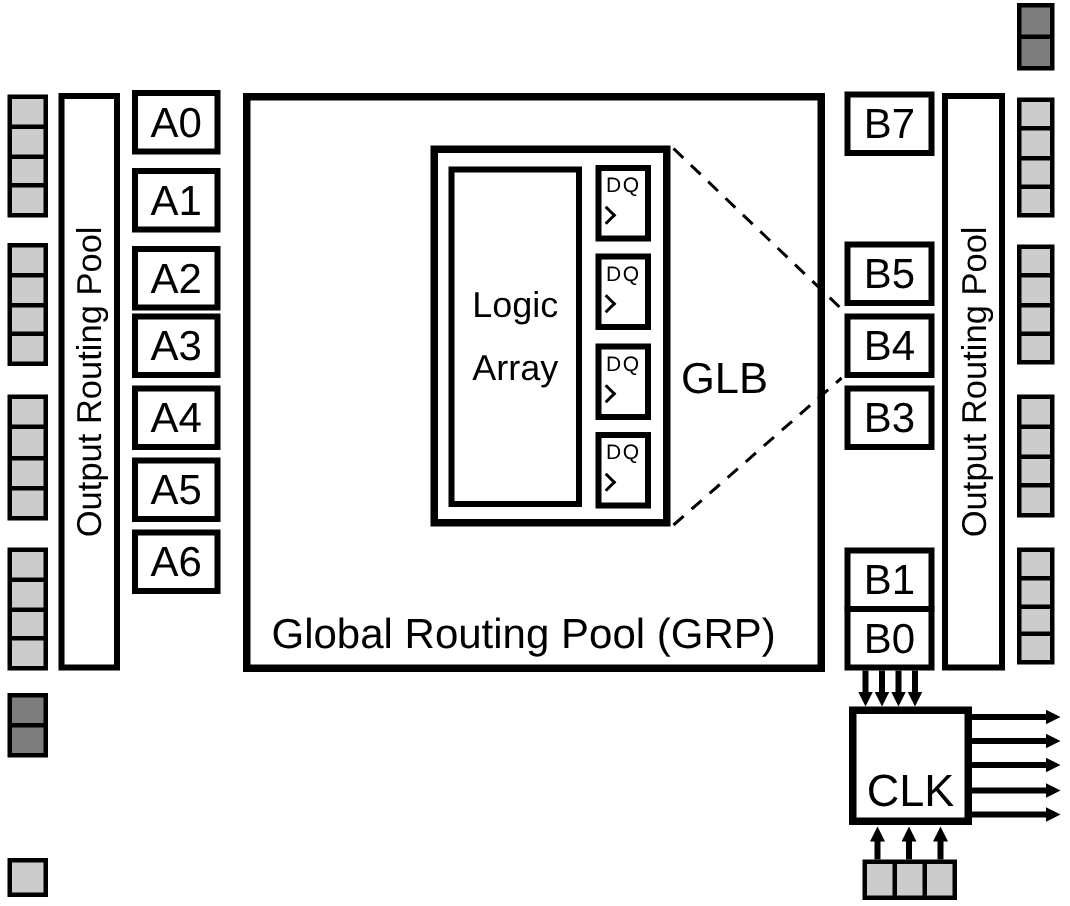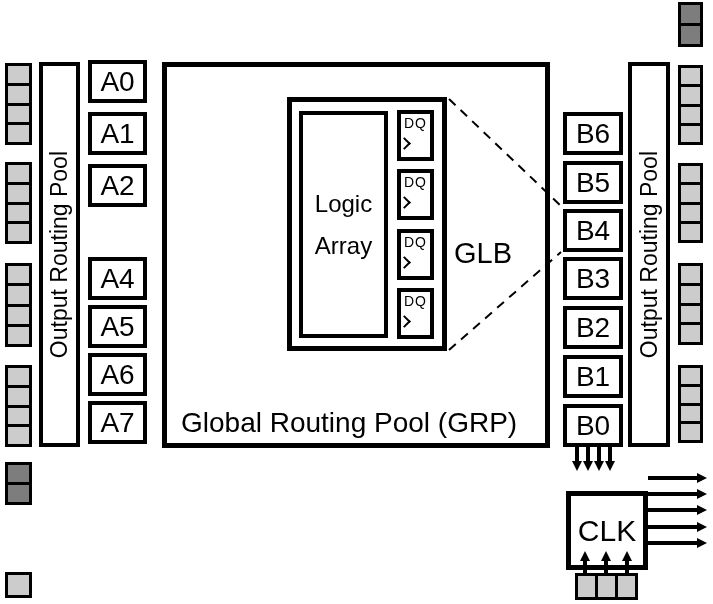--- a/index.html
+++ b/index.html
@@ -39,21 +39,21 @@
   .ff{position:absolute;left:397px;width:37px;height:51px;background:#fff;
       border:4px solid var(--line);box-sizing:border-box;}
   .ffrow{position:absolute;top:2px;left:3px;right:4px;display:flex;
          justify-content:space-between;font-size:14px;line-height:1;}
   .ffclk{position:absolute;left:-1px;bottom:9px;width:7px;height:7px;
          border-top:2px solid var(--line);border-right:2px solid var(--line);
          transform:rotate(45deg);}
   #glb-label{position:absolute;left:454px;top:213px;font-size:29px;margin-top:24px;}
   
   #clk{left:566px;top:471px;width:82px;height:79px;border-width:5px;
-       display:flex;align-items:center;justify-content:center;font-size:30px;margin-top:20px;}
+       display:flex;align-items:flex-end;justify-content:center;font-size:30px;}
   svg{position:absolute;left:0;top:0;pointer-events:none;}
 </style>
 </head>
 <body>
 
 <div id="canvas">
 
   <div class="pads" style="left:5px;top:63px;width:27px;height:82px;">
     <i class="pad"></i>
       <i class="pad"></i>
@@ -86,24 +86,24 @@
     <i class="pad"></i>
   </div>
 
   <div class="abs vpool" style="left:39px;top:62px;width:41px;height:385px;">
     <span class="vtext">Output Routing Pool</span>
   </div>
 
   <div class="box gcell acol" style="top:60px">A0</div>
   <div class="box gcell acol" style="top:112px">A1</div>
   <div class="box gcell acol" style="top:164px">A2</div>
+  <div class="box gcell acol" style="top:209px">A3</div>
   <div class="box gcell acol" style="top:257px">A4</div>
   <div class="box gcell acol" style="top:305px">A5</div>
   <div class="box gcell acol" style="top:353px">A6</div>
-  <div class="box gcell acol" style="top:401px">A7</div>
 
   <div class="box" id="grp">
     <span id="grp-label">Global Routing Pool (GRP)</span>
   </div>
 
   <div class="box" id="glb-detail"></div>
   <div class="box" id="logic-array">
     <span>Logic</span>
     <span>Array</span>
   </div>
@@ -132,26 +132,25 @@
   <div class="ff" style="top:288px">
     <span class="ffrow">
         <span>D</span>
         <span>Q</span>
       </span>
     <span class="ffclk"></span>
   </div>
 
   <span class="abs" id="glb-label">GLB</span>
 
-  <div class="box gcell bcol" style="top:112px">B6</div>
+  <div class="box gcell bcol" style="top:61px">B7</div>
   <div class="box gcell bcol" style="top:161px">B5</div>
   <div class="box gcell bcol" style="top:209px">B4</div>
   <div class="box gcell bcol" style="top:257px">B3</div>
-  <div class="box gcell bcol" style="top:306px">B2</div>
-  <div class="box gcell bcol" style="top:355px">B1</div>
+  <div class="box gcell bcol" style="top:365px">B1</div>
   <div class="box gcell bcol" style="top:404px">B0</div>
 
   <div class="abs vpool" style="left:628px;top:62px;width:42px;height:385px;">
     <span class="vtext">Output Routing Pool</span>
   </div>
 
   <div class="pads dark" style="left:678px;top:2px;width:25px;height:45px;">
     <i class="pad"></i>
       <i class="pad"></i>
   </div>

